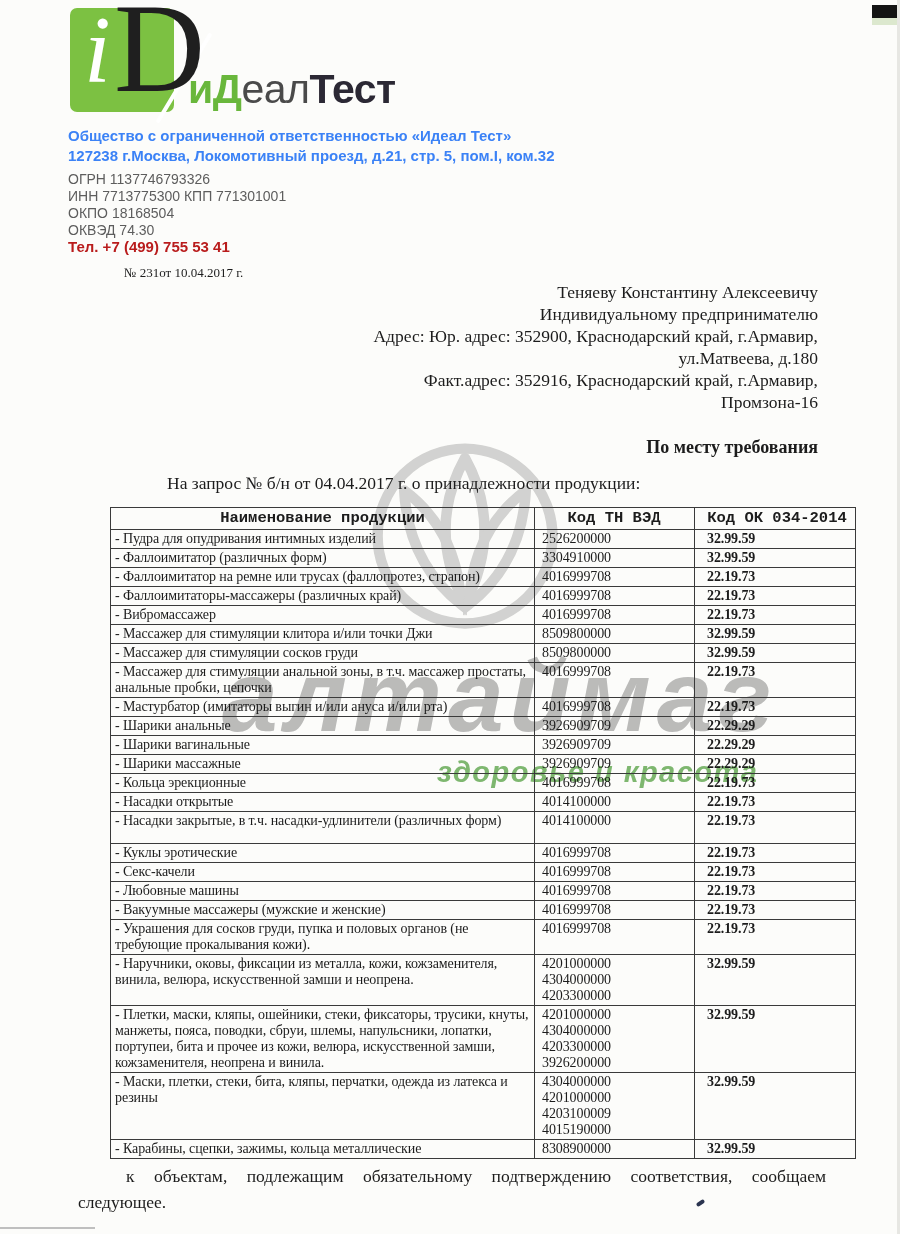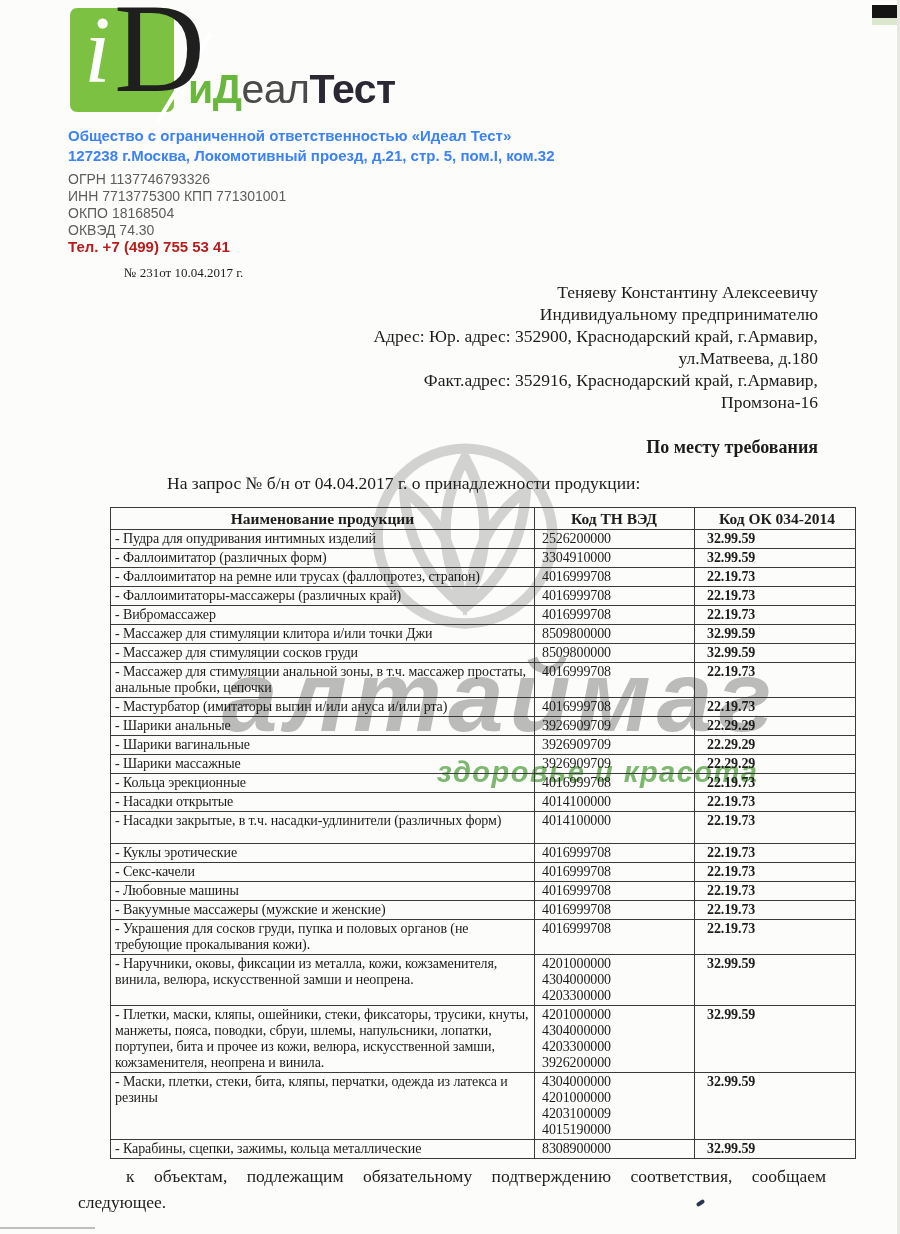--- a/index.html
+++ b/index.html
@@ -29,21 +29,21 @@
   .num-line{position:absolute;left:124px;top:265px;font-size:13px;}
   .recipient{position:absolute;right:82px;top:281px;text-align:right;
              font-size:17.5px;line-height:22px;}
   .delivery{position:absolute;right:82px;top:437px;font-size:18px;font-weight:bold;}
   .request{position:absolute;left:167px;top:473px;font-size:17.5px;}
   
   .tbl-wrap{position:absolute;left:110px;top:507px;}
   table{border-collapse:collapse;width:722px;table-layout:fixed;}
   th,td{border:1px solid #3a3a3a;vertical-align:top;
         font-family:"Liberation Serif",serif;}
-  th{font-size:15.5px;font-weight:bold;text-align:center;padding:2px 8px;line-height:17px;}
+  th{font-size:15.5px;font-weight:bold;text-align:center;padding:2px 8px;line-height:17px;font-family:Liberation Mono, monospace;}
   td{font-size:14px;line-height:16px;padding:1px 3px 1px 4px;letter-spacing:-0.1px;}
   .c-name{width:407px;}
   .c-code{width:144px;padding-left:7px;}
   .c-ok{width:140px;font-weight:bold;padding-left:12px;}
   tbody tr:nth-child(15) td{padding-bottom:14px;}
   
   .closing{position:absolute;left:78px;top:1163px;width:748px;font-size:17.5px;
            line-height:26px;text-align:justify;text-indent:48px;word-spacing:6px;}
   
   .wm{position:absolute;left:0;top:0;width:886px;height:1234px;pointer-events:none;

